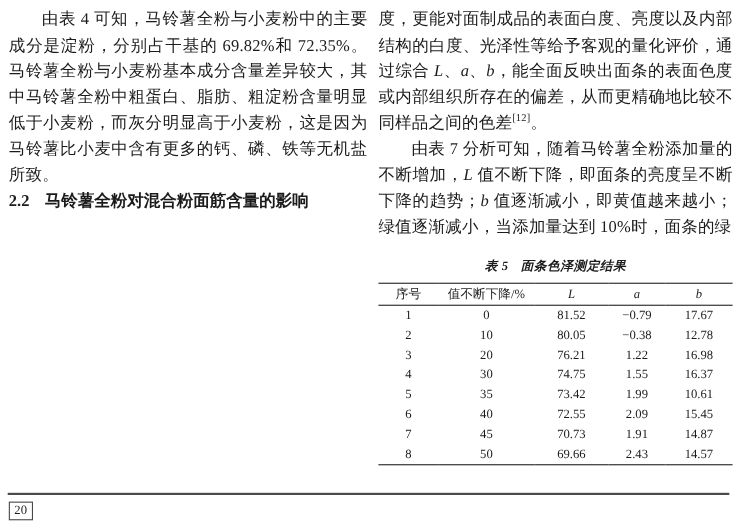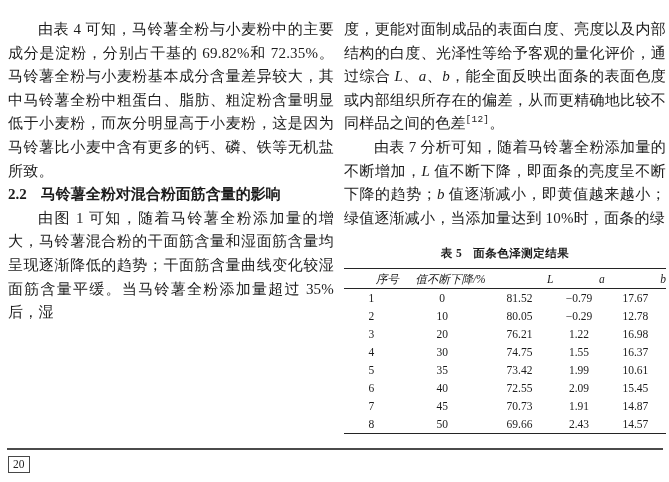--- a/index.html
+++ b/index.html
@@ -1,48 +1,48 @@
 <!DOCTYPE html>
 <html><head>
 <meta charset="utf-8">
 <style>
   html,body { margin:0; padding:0; background:#ffffff; }
   .page {
     position:relative; width:669px; height:482px; background:#ffffff;
     font-family:"Liberation Serif","DejaVu Serif",serif;
     color:#1b1b1b; overflow:hidden;
   }
-  .col { position:absolute; top:18px; }
+  .col { position:absolute; top:7px; }
   .col-left  { left:8px;  width:326px; }
   .col-right { left:344px; width:322px; }
   .para {
     margin:0; font-size:15px; line-height:23.6px;
     text-align:justify; letter-spacing:0.2px;
   }
   .indent { text-indent:2em; }
   .heading {
     margin:0; font-weight:bold; font-size:15px; line-height:23.6px;
   }
   .heading .hnum { padding-right:14px;text-align:center; }
   .it { font-style:italic; font-family:"Liberation Serif","DejaVu Serif",serif; }
-  .sup { font-size:9.5px; vertical-align:super; line-height:0;font-family:Liberation Mono, monospace; }
+  .sup { font-size:9.5px; vertical-align:super; line-height:0; }
   .tablewrap { margin-top:16px; }
   .tabletitle {
     text-align:center; font-weight:bold; font-size:11.5px;
-    line-height:15px; margin-bottom:7px; letter-spacing:0.5px;
+    line-height:15px; margin-bottom:7px; letter-spacing:0.5px;font-style:italic;
   }
   .tabletitle .tlabel { margin-right:11px; }
   table.t5 {
     width:100%; border-collapse:collapse; table-layout:fixed;
     border-top:1.6px solid #242424; border-bottom:1.6px solid #242424;
     font-size:11.5px;
   }
   table.t5 thead tr { border-bottom:1px solid #242424; }
   table.t5 th {
-    font-weight:normal; text-align:right; padding:3px 0 2px 0; line-height:14px;font-style:italic;
+    font-weight:normal; text-align:center; padding:3px 0 2px 0; line-height:14px;
   }
   table.t5 td {
     text-align:center; padding:1.5px 0; line-height:15px;
   }
   .footer-rule {
     position:absolute; left:7px; right:6px; top:448px;
     border-top:2px solid #4b4b4b; height:0;
   }
   .pagenum {
     position:absolute; left:8px; top:456px;
@@ -51,21 +51,20 @@
   }
 </style>
 </head>
 <body>
 
 <div class="page">
 
   <div class="col col-left">
     <p class="para indent">由表 4 可知，马铃薯全粉与小麦粉中的主要成分是淀粉，分别占干基的 69.82%和 72.35%。马铃薯全粉与小麦粉基本成分含量差异较大，其中马铃薯全粉中粗蛋白、脂肪、粗淀粉含量明显低于小麦粉，而灰分明显高于小麦粉，这是因为马铃薯比小麦中含有更多的钙、磷、铁等无机盐所致。</p>
     <p class="heading"><span class="hnum">2.2</span><span>马铃薯全粉对混合粉面筋含量的影响</span></p>
-    <p class="para indent">由图 1 可知，随着马铃薯全粉添加量的增大，马铃薯混合粉的干面筋含量和湿面筋含量均呈现逐渐降低的趋势；干面筋含量曲线变化较湿面筋含量平缓。当马铃薯全粉添加量超过 35%后，湿</p>
   </div>
 
   <div class="col col-right">
     <p class="para"><span>度，更能对面制成品的表面白度、亮度以及内部结构的白度、光泽性等给予客观的量化评价，通过综合 </span><span class="it">L</span><span>、</span><span class="it">a</span><span>、</span><span class="it">b</span><span>，能全面反映出面条的表面色度或内部组织所存在的偏差，从而更精确地比较不同样品之间的色差</span><span class="sup">[12]</span><span>。</span></p>
 
     <p class="para indent"><span>由表 7 分析可知，随着马铃薯全粉添加量的不断增加，</span><span class="it">L</span><span> 值不断下降，即面条的亮度呈不断下降的趋势；</span><span class="it">b</span><span> 值逐渐减小，即黄值越来越小；绿值逐渐减小，当添加量达到 10%时，面条的绿</span></p>
 
     <div class="tablewrap">
       <div class="tabletitle"><span class="tlabel">表 5</span><span>面条色泽测定结果</span></div>
       <table class="t5">
@@ -90,21 +89,21 @@
               <td>1</td>
               <td>0</td>
               <td>81.52</td>
               <td>−0.79</td>
               <td>17.67</td>
             </tr>
             <tr>
               <td>2</td>
               <td>10</td>
               <td>80.05</td>
-              <td>−0.29</td>
+              <td>−0.38</td>
               <td>12.78</td>
             </tr>
             <tr>
               <td>3</td>
               <td>20</td>
               <td>76.21</td>
               <td>1.22</td>
               <td>16.98</td>
             </tr>
             <tr>

